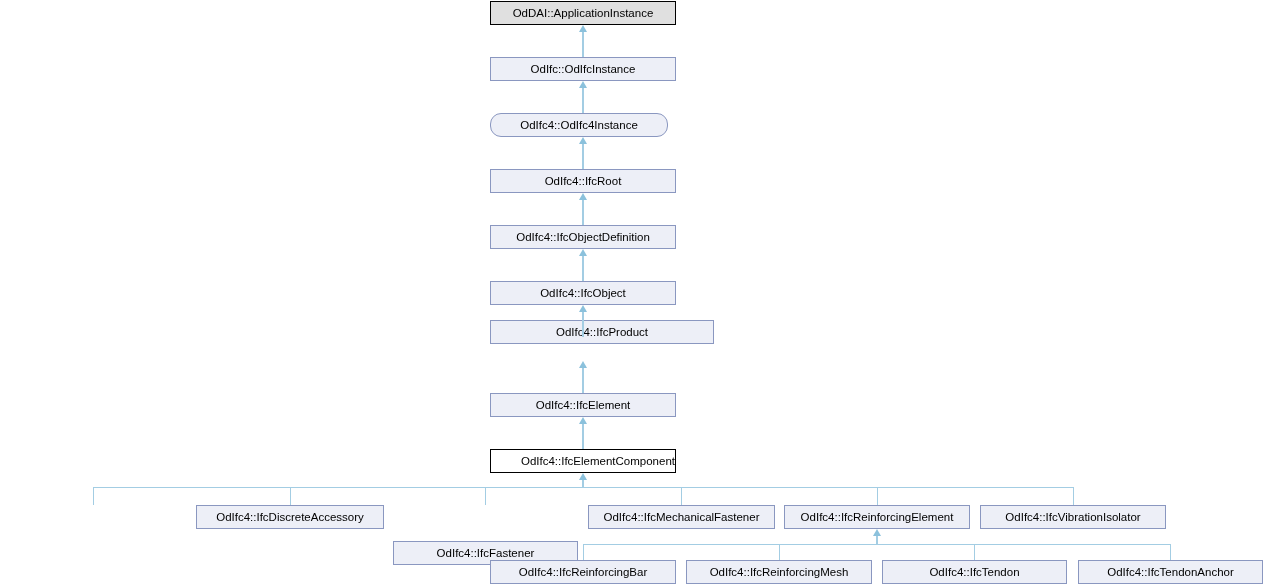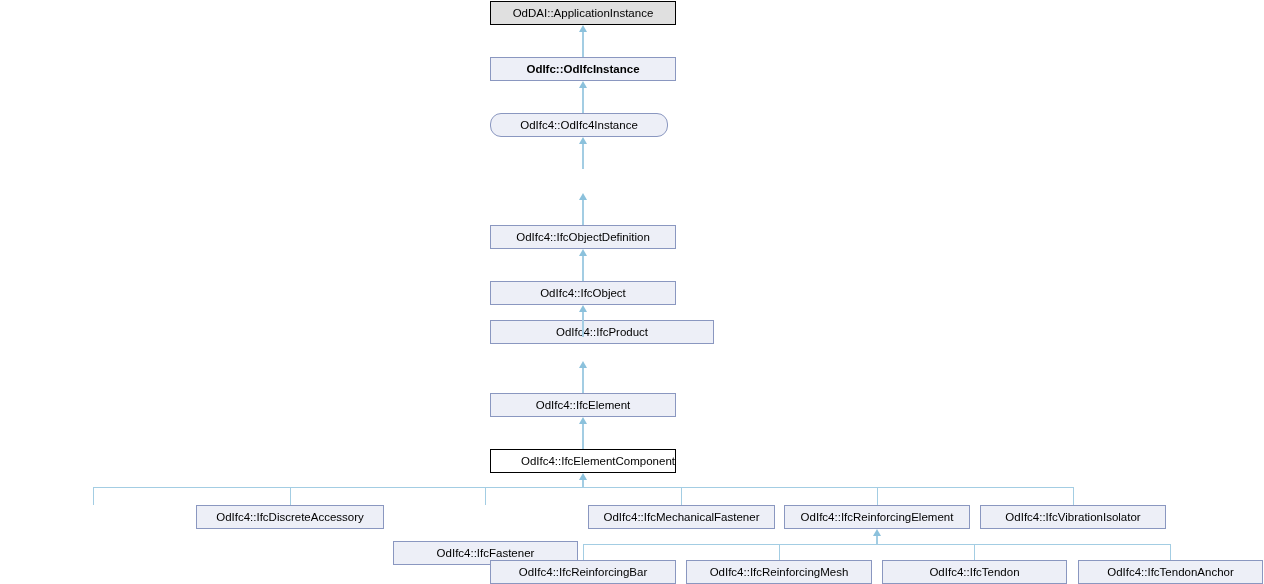--- a/index.html
+++ b/index.html
@@ -45,22 +45,23 @@
     border-right:4px solid transparent;
     border-bottom:7px solid var(--edge-head,#8bc1dc);
   }
 </style>
 </head>
 <body>
 
 <div class="canvas">
 
   <div class="node external" style="left:490px; top:1px;   width:186px;">OdDAI::ApplicationInstance</div>
-  <div class="node" style="left:490px; top:57px;  width:186px;font-weight:bold;">OdIfc::OdIfcInstance</div>
+  <div class="node" style="left:490px; top:57px;  width:186px;">OdIfc::OdIfcInstance</div>
   <div class="node" style="left:490px; top:113px; width:178px;border-radius:11px;">OdIfc4::OdIfc4Instance</div>
+  <div class="node" style="left:490px; top:169px; width:186px;">OdIfc4::IfcRoot</div>
   <div class="node" style="left:490px; top:225px; width:186px;">OdIfc4::IfcObjectDefinition</div>
   <div class="node" style="left:490px; top:281px; width:186px;">OdIfc4::IfcObject</div>
   <div class="node" style="left:490px; top:320px; width:224px;">OdIfc4::IfcProduct</div>
   <div class="node" style="left:490px; top:393px; width:186px;">OdIfc4::IfcElement</div>
   <div class="node current" style="left:490px; top:449px; width:186px;">OdIfc4::IfcElementComponent</div>
 
   <div class="arrow-up" style="left:579px; top:25px;"></div>
   <div class="vline" style="left:582px; top:32px;  height:25px;"></div>
   <div class="arrow-up" style="left:579px; top:81px;"></div>
   <div class="vline" style="left:582px; top:88px;  height:25px;"></div>

